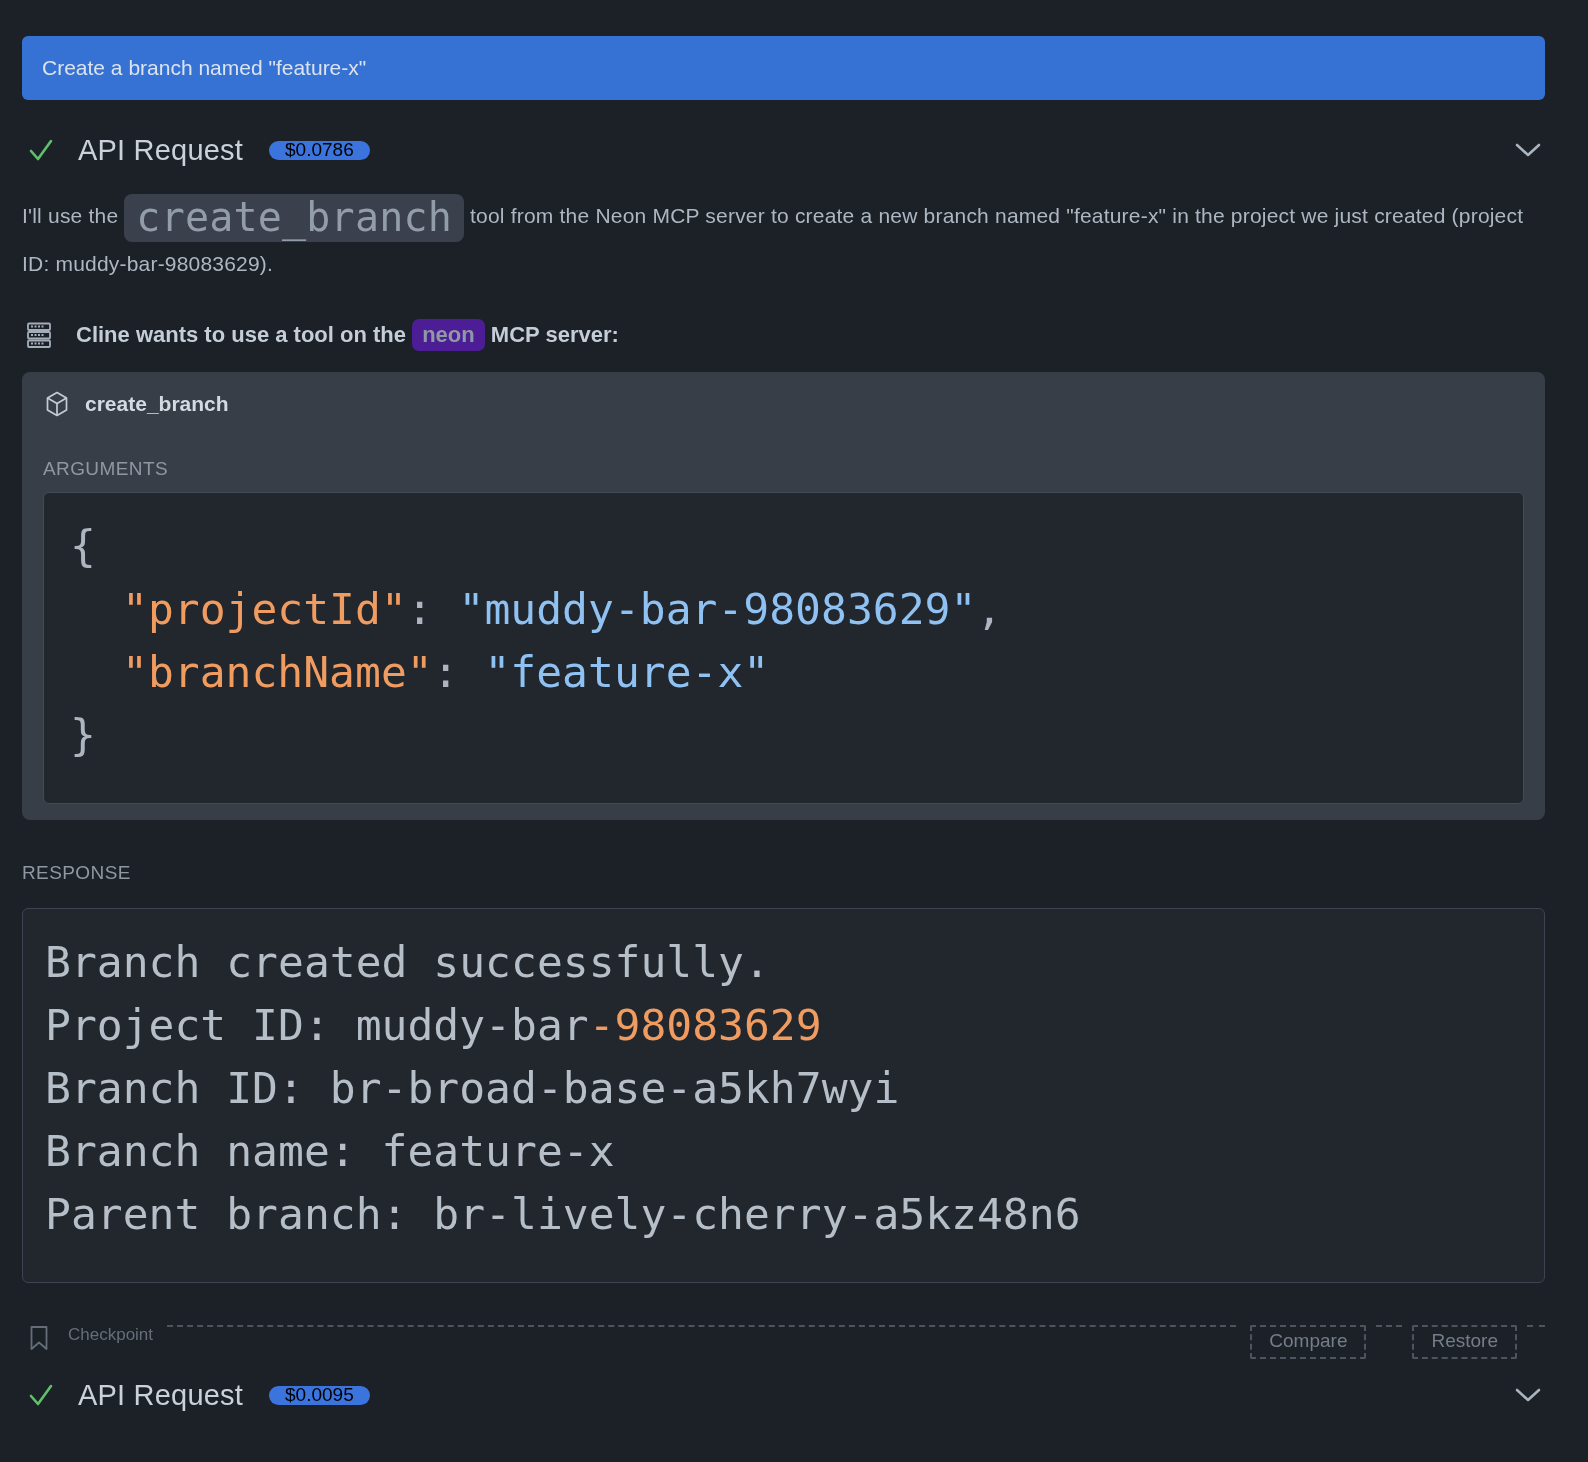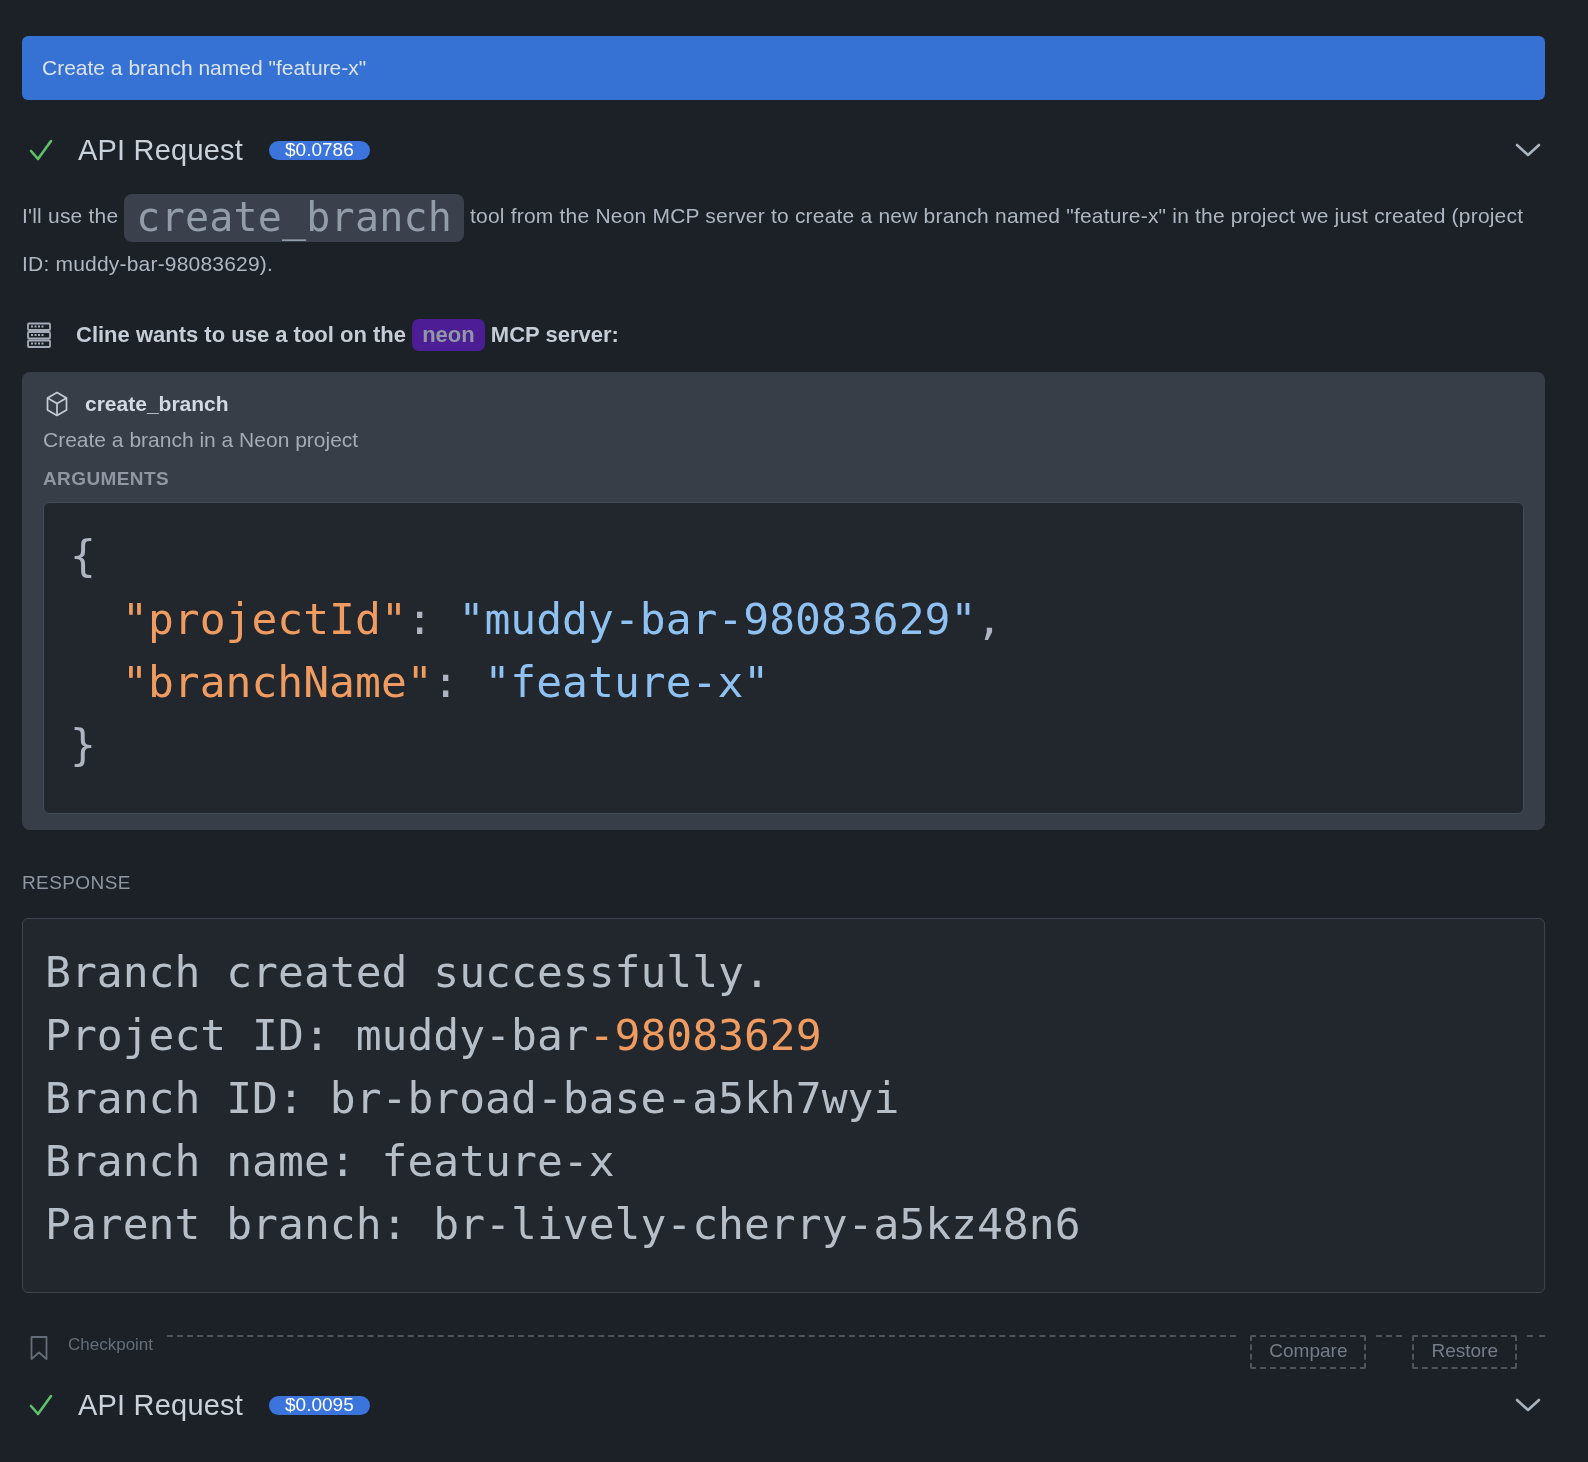--- a/index.html
+++ b/index.html
@@ -36,21 +36,21 @@
   .api-label {
     margin-left: 22px;
     font-weight: normal;
     font-size: 29px;
     color: #c9d1da;
     letter-spacing: 0.2px;
   }
   .cost-badge {
     margin-left: 26px;
     background: #3b74dd;
-    color: #ffffff;
+    color: #000000;
     font-size: 19px;
     border-radius: 17px;
     height: 19px;
     display: flex;
     align-items: center;
     padding: 0 16px;
   }
   .row-spacer { flex: 1; }
   .chevron-btn { width: 34px; height: 30px; display: flex; align-items: center; justify-content: center; cursor: pointer; background: none; border: none; }
 
@@ -110,21 +110,21 @@
   .tool-desc {
     margin-top: 10px;
     font-size: 21px;
     color: #a3acb6;
   }
   .section-label {
     font-size: 19px;
     color: #8e97a2;
     letter-spacing: 0.4px;
   }
-  .args-label { margin-top: 16px; font-weight: bold; }
+  .args-label { margin-top: 40px; }
 
   .code-block {
     background: #22272e;
     border: 1px solid #434b57;
     border-radius: 6px;
     font-family: "DejaVu Sans Mono", monospace;
     font-size: 43px;
     line-height: 63px;
     white-space: pre;
     overflow: hidden;
@@ -245,21 +245,20 @@
     <div class="tool-header">
       <svg class="cube-icon" viewBox="0 0 28 28">
         <g fill="none" stroke="#c3ccd5" stroke-width="1.7" stroke-linejoin="round">
           <path d="M14 2.5 L23.5 8 V20 L14 25.5 L4.5 20 V8 Z"></path>
           <path d="M4.5 8 L14 13.5 L23.5 8"></path>
           <path d="M14 13.5 V25.5"></path>
         </g>
       </svg>
       <span class="tool-name">create_branch</span>
     </div>
-    <div class="tool-desc">Create a branch in a Neon project</div>
     <div class="section-label args-label">ARGUMENTS</div>
     <div class="code-block args-block"><div><span class="json-punct">{</span></div><div class="json-row"><span class="json-key">"projectId"</span><span class="json-punct">: </span><span class="json-value">"muddy-bar-98083629"</span><span class="json-punct">,</span></div><div class="json-row"><span class="json-key">"branchName"</span><span class="json-punct">: </span><span class="json-value">"feature-x"</span><span class="json-punct"></span></div><div><span class="json-punct">}</span></div></div>
   </div>
 
   <div class="section-label response-label">RESPONSE</div>
 
   <div class="code-block response-block"><div>Branch created successfully.</div><div><span>Project ID: muddy-bar</span><span class="num-highlight">-98083629</span></div><div>Branch ID: br-broad-base-a5kh7wyi</div><div>Branch name: feature-x</div><div>Parent branch: br-lively-cherry-a5kz48n6</div></div>
 
   <div class="checkpoint-row">
     <svg class="bookmark-icon" viewBox="0 0 22 26">

